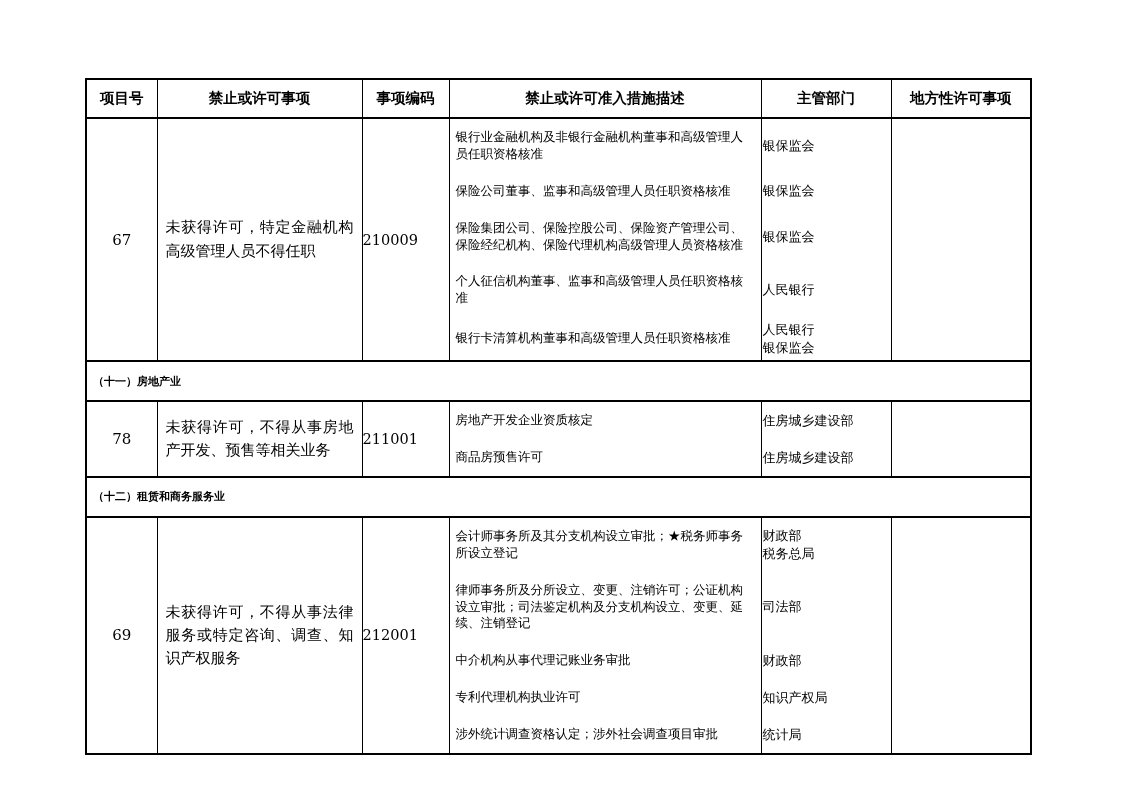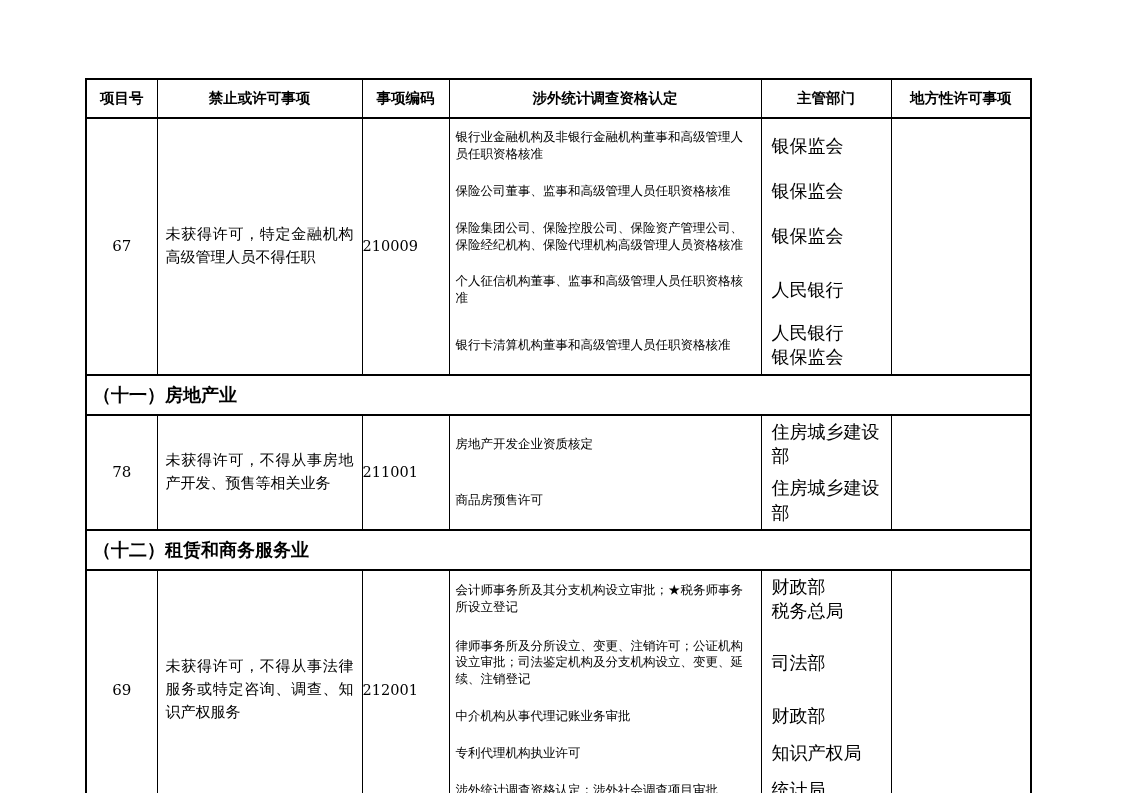--- a/index.html
+++ b/index.html
@@ -43,21 +43,21 @@
     text-align: center;
     vertical-align: middle;
   }
   tbody.item-group, tbody.section-group {
     border-top: 2px solid #000;
     border-bottom: 2px solid #000;
   }
   td.section-cell {
     font-family: "Liberation Sans", sans-serif;
     font-weight: bold;
-    font-size: 18px;
+    font-size: 11px;
     height: 38px;
     vertical-align: middle;
     padding: 0 6px;
   }
   td.id-cell {
     text-align: center;
     vertical-align: middle;
     font-size: 15px;
     margin-left: 14px;
   }
@@ -78,23 +78,23 @@
     border-bottom: 0;
     vertical-align: middle;
     font-size: 12.5px;
     line-height: 1.35;
     padding: 10px 6px;
   }
   td.dept-cell {
     border-top: 0;
     border-bottom: 0;
     vertical-align: middle;
-    font-size: 18px;
+    font-size: 13px;
     line-height: 1.35;
-    padding: 4px 10px;
+    padding: 4px 1px;
   }
   td.local-cell {
     vertical-align: middle;
     font-size: 13px;
     padding: 0 5px;
   }
   .page-number {
     position: absolute;
     left: 0;
     top: 722px;
@@ -116,21 +116,21 @@
       <col style="width:87px">
       <col style="width:312px">
       <col style="width:130px">
       <col style="width:140px">
     </colgroup>
     <thead>
       <tr>
         <th>项目号</th>
         <th>禁止或许可事项</th>
         <th>事项编码</th>
-        <th>涉外统计调查资格认定</th>
+        <th>禁止或许可准入措施描述</th>
         <th>主管部门</th>
         <th>地方性许可事项</th>
       </tr>
     </thead>
   <tbody class="item-group">
         <tr>
           <td class="id-cell" rowspan="5">67</td>
           <td class="matter-cell" rowspan="5">未获得许可，特定金融机构高级管理人员不得任职</td>
           <td class="code-cell" rowspan="5">210009</td>
           <td class="measure-cell">银行业金融机构及非银行金融机构董事和高级管理人员任职资格核准</td>

